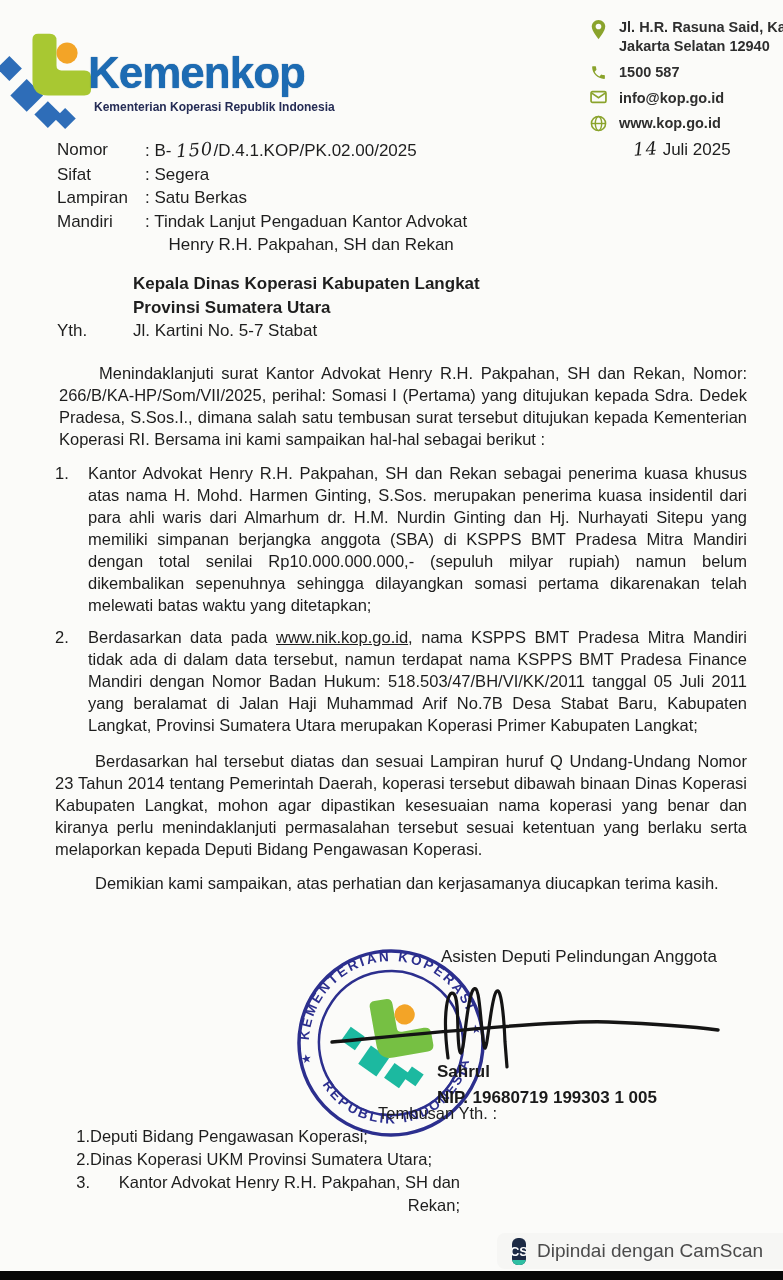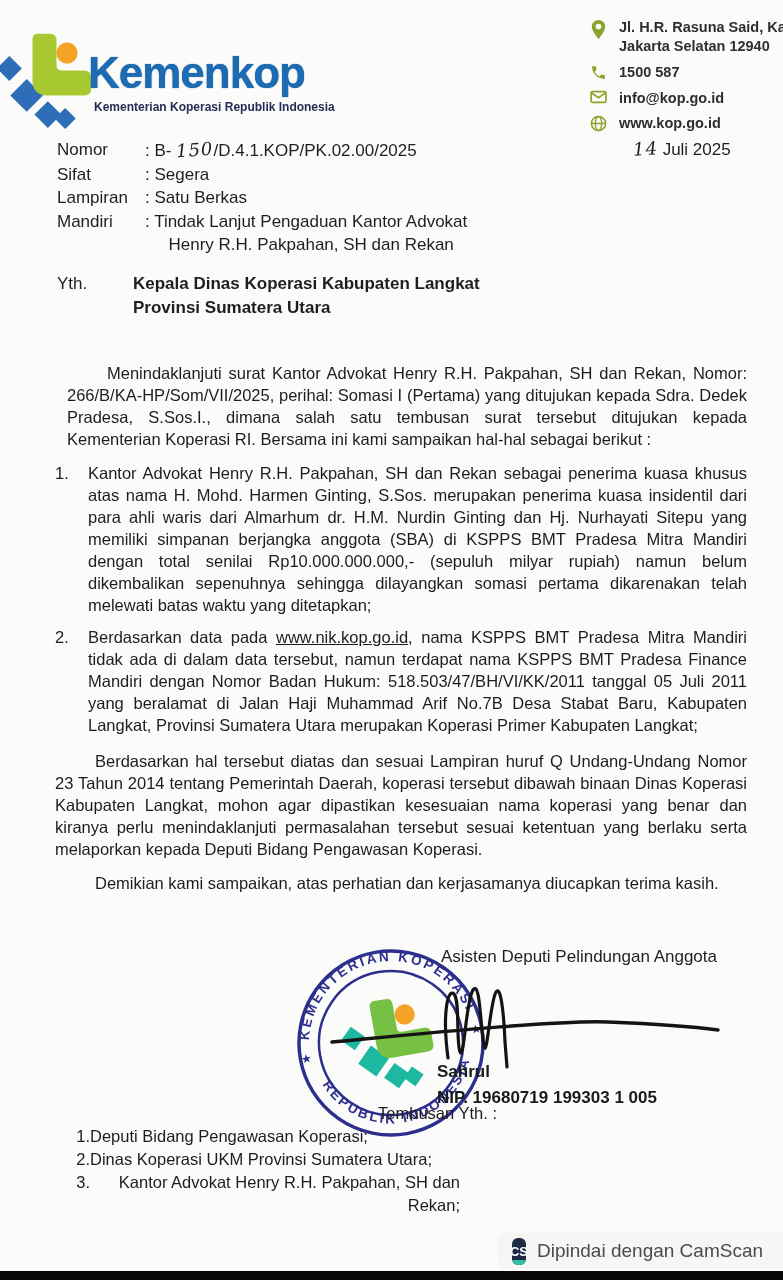--- a/index.html
+++ b/index.html
@@ -32,28 +32,28 @@
   .meta-label{width:88px;flex:none;}
   .perihal-line2{margin-left:10px;text-align:center;}
   .date{position:absolute;left:633px;top:138px;font-size:17px;color:#1e1e1e;}
   .handwritten{
     font-family:"DejaVu Serif",serif;font-style:italic;
     display:inline-block;transform:rotate(-4deg);font-size:18px;letter-spacing:1px;
   }
   
   .recipient{position:absolute;left:57px;top:272px;font-size:17px;line-height:23.5px;color:#1e1e1e;}
   .recipient-row{display:flex;}
-  .recipient-salutation{width:76px;flex:none;}
+  .recipient-salutation{width:76px;flex:none;margin-top:47px;}
   .recipient-bold{font-weight:700;}
   
   .body-text{
     position:absolute;left:55px;top:362px;width:692px;
     font-size:16.5px;line-height:22px;text-align:justify;color:#1d1d1d;
   }
-  .para{margin:0 0 12px 12px;text-indent:40px;}
+  .para{margin:0 0 12px 4px;text-indent:40px;}
   .num-item{display:flex;margin:0 0 10px 0;}
   .num{width:33px;flex:none;}
   .itext{flex:1;text-align:justify;}
   .url{text-decoration:underline;}
   .closing{margin:14px 0 0 0;text-indent:40px;}
   .closing2{margin:12px 0 0 0;text-indent:40px;}
   
   .sig-title{position:absolute;left:441px;top:947px;font-size:17px;color:#1e1e1e;white-space:nowrap;}
   .stamp{position:absolute;left:296px;top:948px;transform:rotate(-10deg);}
   .signature-ink{position:absolute;left:318px;top:972px;}
@@ -158,20 +158,21 @@
     <span class="handwritten">14</span>
     <span>Juli 2025</span>
   </div>
 
   <div class="recipient">
     <div class="recipient-row">
       <div class="recipient-salutation">Yth.</div>
       <div>
         <div class="recipient-bold">Kepala Dinas Koperasi Kabupaten Langkat</div>
         <div class="recipient-bold">Provinsi Sumatera Utara</div>
+        <div>Jl. Kartini No. 5-7 Stabat</div>
       </div>
     </div>
   </div>
 
   <div class="body-text">
     <p class="para">Menindaklanjuti surat Kantor Advokat Henry R.H. Pakpahan, SH dan Rekan, Nomor: 266/B/KA-HP/Som/VII/2025, perihal: Somasi I (Pertama) yang ditujukan kepada Sdra. Dedek Pradesa, S.Sos.I., dimana salah satu tembusan surat tersebut ditujukan kepada Kementerian Koperasi RI. Bersama ini kami sampaikan hal-hal sebagai berikut :</p>
 
     <div class="num-item">
       <div class="num">1.</div>
       <div class="itext">Kantor Advokat Henry R.H. Pakpahan, SH dan Rekan sebagai penerima kuasa khusus atas nama H. Mohd. Harmen Ginting, S.Sos. merupakan penerima kuasa insidentil dari para ahli waris dari Almarhum dr. H.M. Nurdin Ginting dan Hj. Nurhayati Sitepu yang memiliki simpanan berjangka anggota (SBA) di KSPPS BMT Pradesa Mitra Mandiri dengan total senilai Rp10.000.000.000,- (sepuluh milyar rupiah) namun belum dikembalikan sepenuhnya sehingga dilayangkan somasi pertama dikarenakan telah melewati batas waktu yang ditetapkan;</div>

